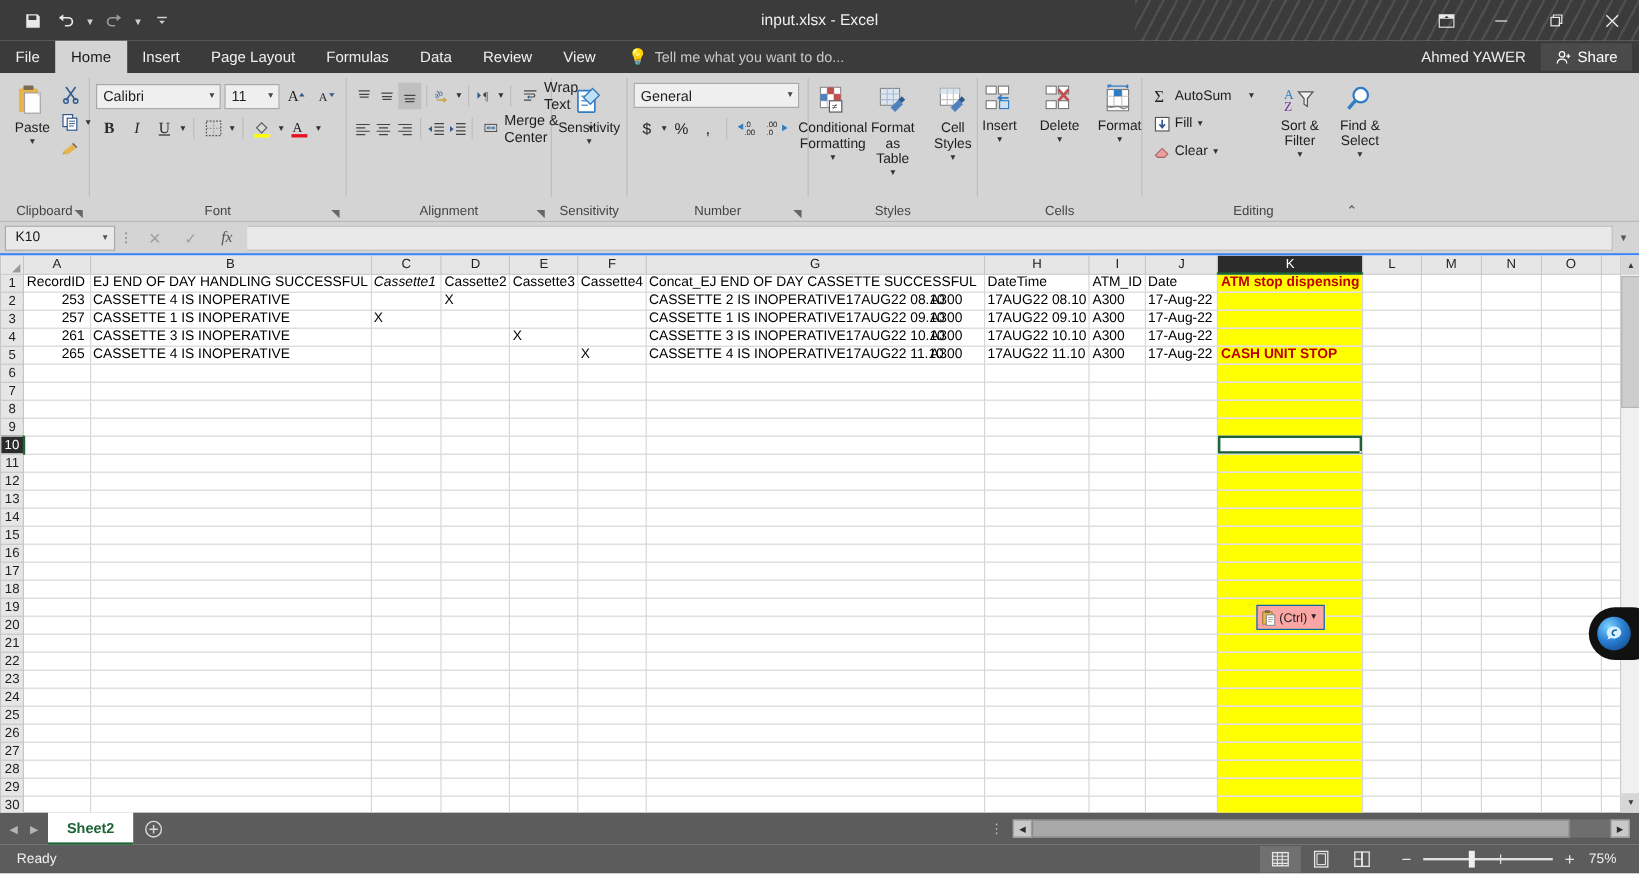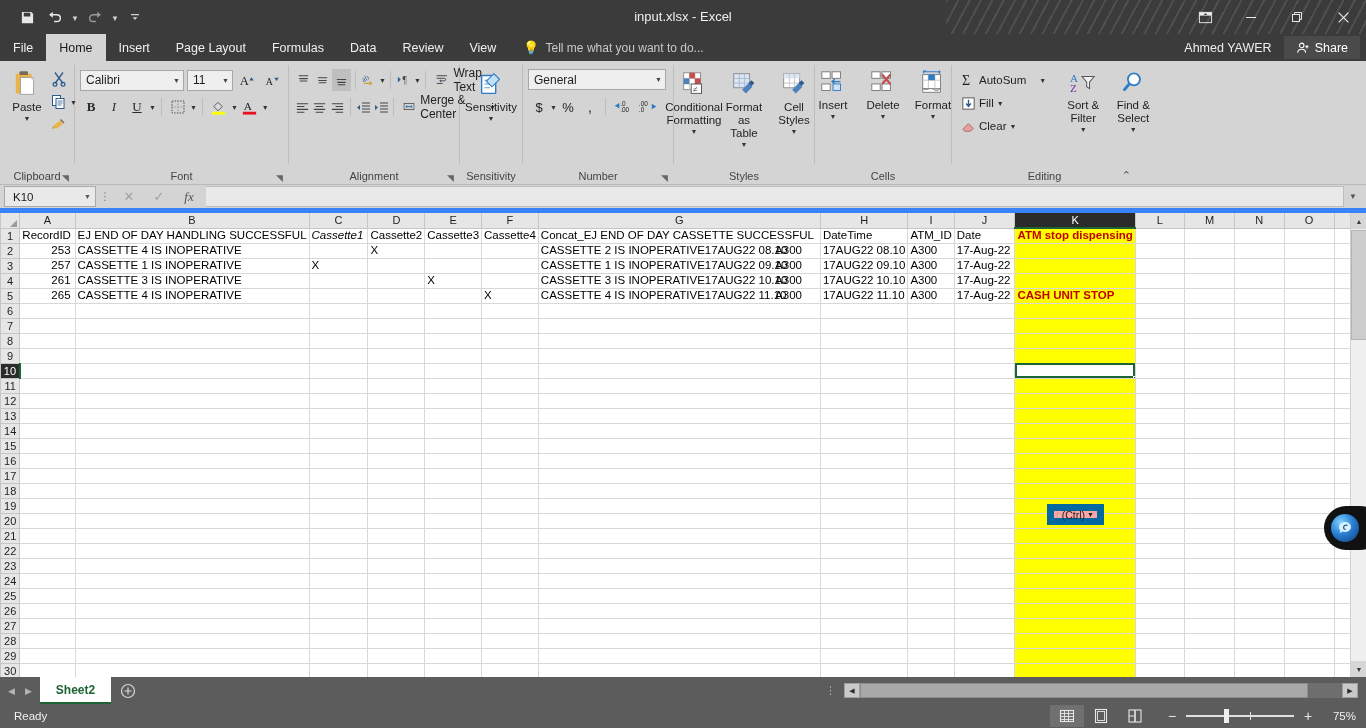--- a/index.html
+++ b/index.html
@@ -78,21 +78,21 @@
   
   .g-styles{width:140px;}
   
   .g-cells{width:136px;}
   
   .g-edit{width:185px;}
   .editcol{display:flex;flex-direction:column;gap:1px;padding-top:1px;}
   .collapse{position:absolute;right:6px;bottom:2px;font-size:11px;color:#555;cursor:pointer;}
 
   
-  .fbar{flex:0 0 28px;height:28px;background:#d4d4d4;display:flex;align-items:center;padding:0 4px;gap:0;border-bottom:5px solid #3b82f6;}
+  .fbar{flex:0 0 28px;height:28px;background:#d4d4d4;display:flex;align-items:center;padding:0 4px;gap:0;border-bottom:2px solid #3b82f6;}
   .namebox{width:92px;height:21px;background:#e9e9e9;border:1px solid #a9a9a9;display:flex;align-items:center;padding:0 4px 0 8px;font-size:11.5px;color:#1a1a1a;cursor:text;}
   .namebox .nb-v{flex:1;}
   .namebox .nb-c{font-size:7px;color:#555;}
   .fb-grip{width:18px;text-align:center;color:#7a7a7a;font-size:11px;letter-spacing:0;cursor:col-resize;}
   .fxbtns{display:flex;align-items:center;gap:0;height:21px;}
   .fxb{width:30px;height:21px;display:flex;align-items:center;justify-content:center;color:#a0a0a0;font-size:13px;cursor:default;}
   .fxb.fx{font-style:italic;font-family:"Liberation Serif",serif;font-size:13px;color:#555;}
   .fbinput{flex:1;height:21px;background:#e9e9e9;border:1px solid #bdbdbd;border-left:none;margin-left:2px;padding:0 6px;font-size:12px;color:#111;display:flex;align-items:center;cursor:text;}
   .fb-exp{width:18px;height:21px;display:flex;align-items:center;justify-content:center;color:#555;font-size:8px;cursor:pointer;}
 
@@ -107,21 +107,21 @@
   .rowhdr{width:22px;background:#e6e6e6;border:1px solid #c6c6c6;font-size:11px;color:#1e1e1e;text-align:center;height:15px;padding:0;font-weight:normal;}
   .rowhdr.sel{background:#2b2b2b;color:#fff;border-right:2px solid #1d6434;}
   td.cell{border:1px solid #d8d8d8;height:15px;font-size:11.5px;color:#000;padding:0 2px;overflow:hidden;white-space:nowrap;vertical-align:middle;line-height:13px;}
   td.cell.num{text-align:right;padding-right:4px;}
   td.cell.yel{background:#ffff00;}
   td.cell.redb{color:#c00000;font-weight:bold;}
   td.cell.act{background:#ffffff;outline:2px solid #1d6434;outline-offset:-2px;position:relative;}
   .acthandle{position:absolute;right:-3px;bottom:-3px;width:5px;height:5px;background:#1d6434;border:1px solid #fff;}
 
   
-  .pasteopt{position:absolute;left:1047px;top:291px;width:57px;height:21px;background:#fca5a5;border:7px solid #0369a1;display:flex;align-items:center;gap:2px;padding:0 3px;font-size:10.5px;color:#222;cursor:pointer;z-index:40;}
+  .pasteopt{position:absolute;left:1047px;top:291px;width:57px;height:21px;background:#fca5a5;border:1px solid #0369a1;display:flex;align-items:center;gap:2px;padding:0 3px;font-size:10.5px;color:#222;cursor:pointer;z-index:40;}
 
   
   .assistant{position:absolute;right:-16px;top:293px;width:58px;height:44px;background:#111;border-radius:22px;display:flex;align-items:center;justify-content:flex-start;padding-left:7px;z-index:60;cursor:pointer;}
   .assistant .dot{width:28px;height:28px;border-radius:50%;background:radial-gradient(circle at 35% 30%,#7fd4ff 0%,#2a7fd4 45%,#0d3c78 100%);display:flex;align-items:center;justify-content:center;}
 
   
   .vscroll{position:absolute;right:0;top:0;width:16px;bottom:0;background:#f0f0f0;border-left:1px solid #cfcfcf;z-index:30;}
   .vs-up,.vs-dn{width:16px;height:16px;background:#d6d6d6;display:flex;align-items:center;justify-content:center;font-size:7px;color:#3a3a3a;cursor:pointer;}
   .vs-dn{position:absolute;bottom:0;}
   .vs-thumb{position:absolute;top:17px;left:0;width:16px;height:110px;background:#cdcdcd;border:1px solid #b5b5b5;cursor:pointer;}
@@ -142,21 +142,21 @@
   .status-txt{color:#f0f0f0;font-size:11.5px;}
   .sb-right{margin-left:auto;display:flex;align-items:center;gap:0;}
   .viewbtn{width:34px;height:22px;display:flex;align-items:center;justify-content:center;color:#e6e6e6;cursor:pointer;}
   .viewbtn.active{background:#707070;}
   .zoomwrap{display:flex;align-items:center;gap:8px;padding:0 10px 0 14px;}
   .zm{color:#e8e8e8;font-size:14px;cursor:pointer;width:12px;text-align:center;}
   .zslider{width:108px;height:14px;position:relative;cursor:pointer;}
   .zslider .ztrack{position:absolute;top:6px;left:0;width:108px;height:2px;background:#e0e0e0;}
   .zslider .ztick{position:absolute;top:3px;left:64px;width:1px;height:8px;background:#e0e0e0;}
   .zslider .zthumb{position:absolute;top:0;left:38px;width:5px;height:14px;background:#efefef;}
-  .zoomval{color:#f0f0f0;font-size:11.5px;width:36px;text-align:right;padding-right:4px;cursor:pointer;}
+  .zoomval{color:#f0f0f0;font-size:11.5px;width:36px;padding-right:4px;cursor:pointer;}
 </style>
 </head>
 <body>
 
 <div id="app">
 
   <div class="titlebar">
     <div class="tb-stripes"></div>
     <div class="qat">
       <div class="qat-btn" title="Save">

